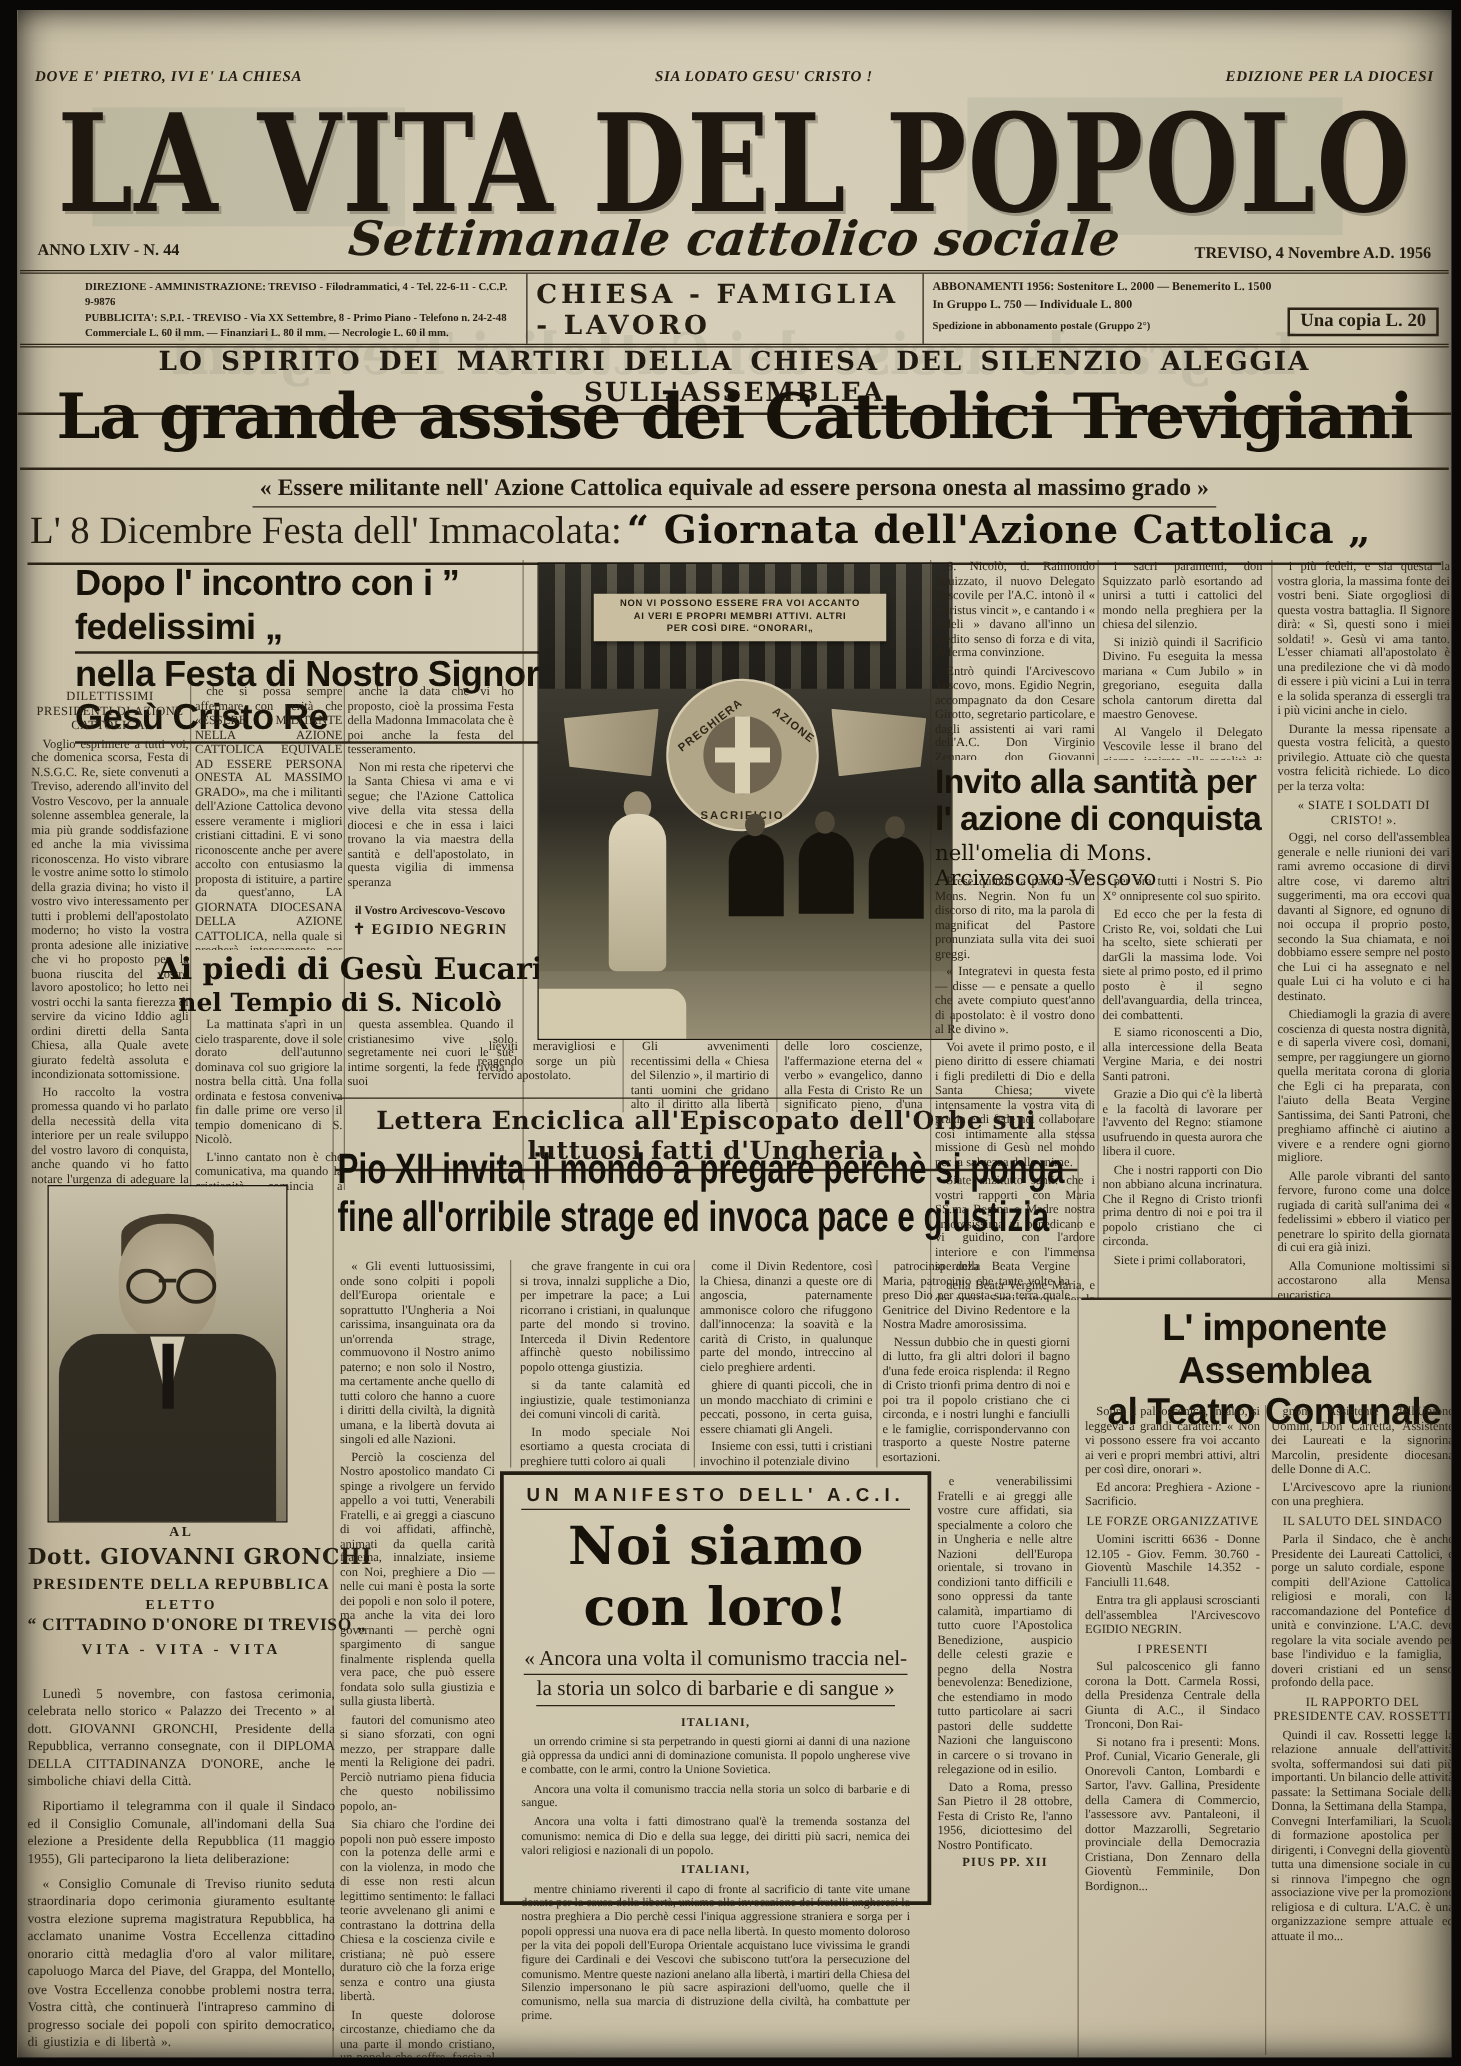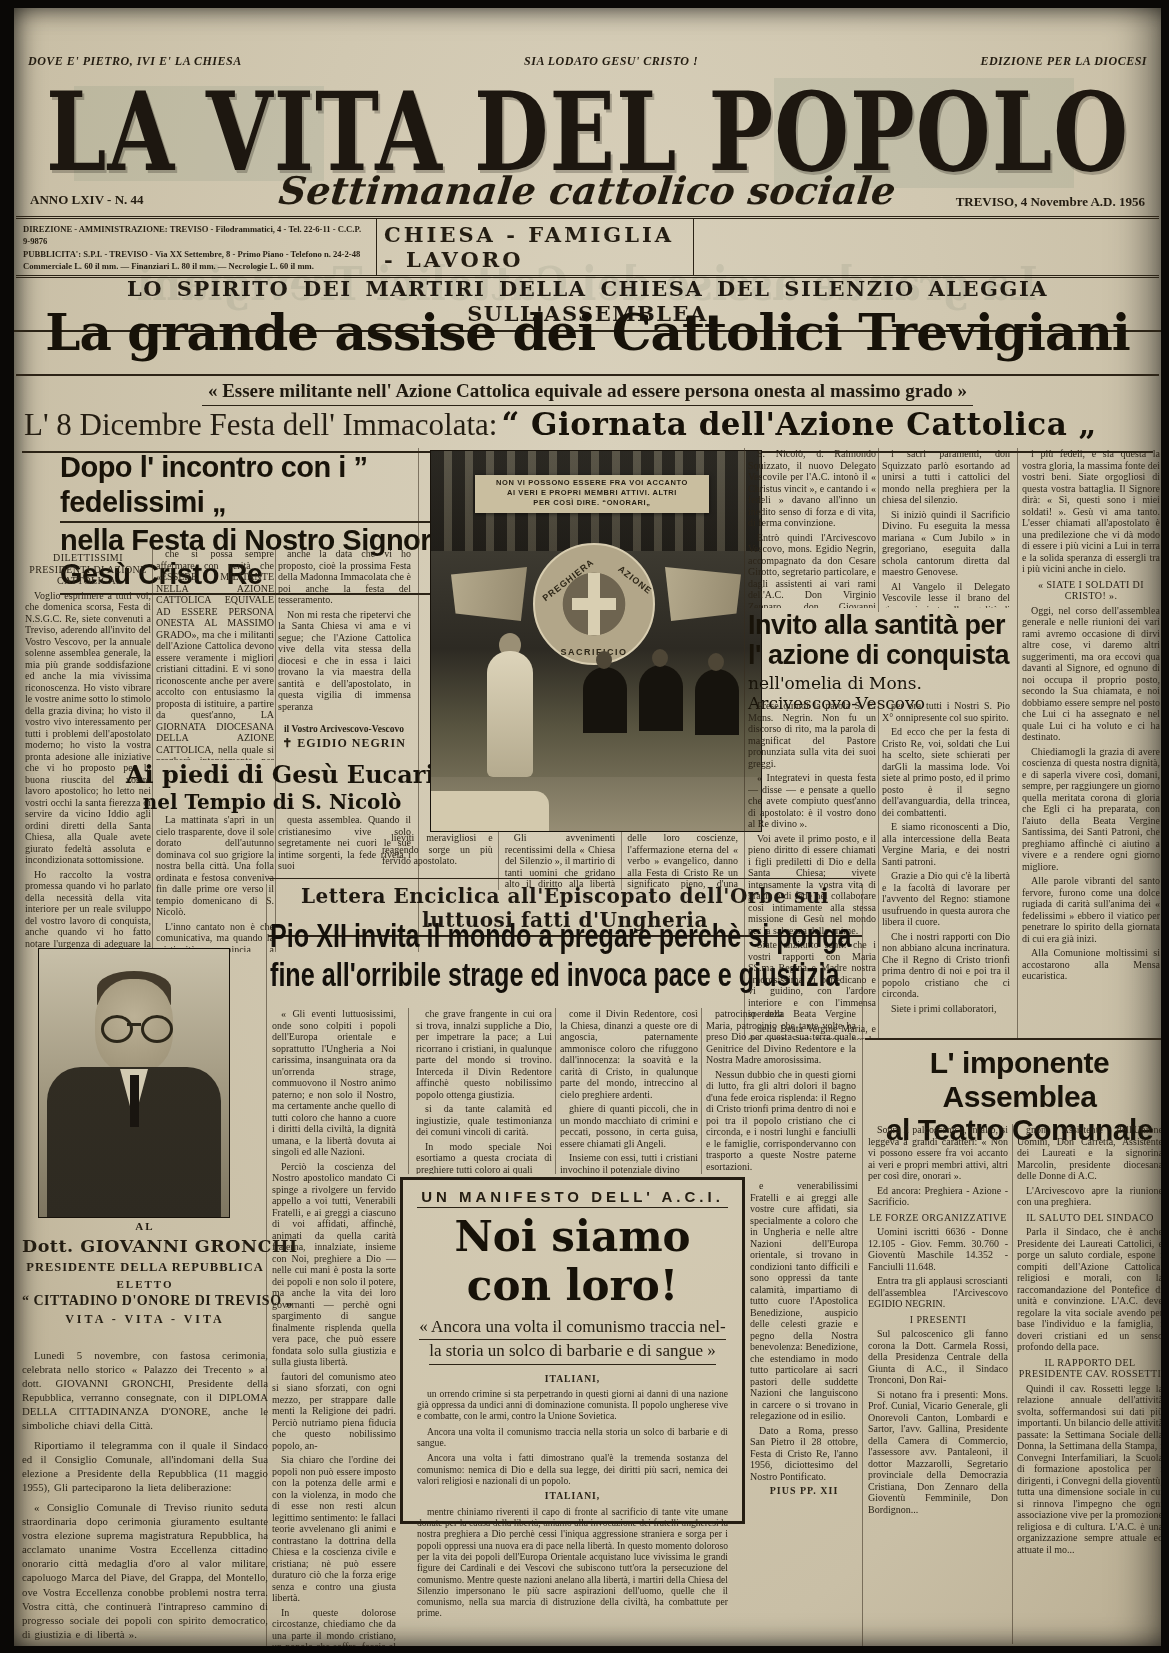--- a/index.html
+++ b/index.html
@@ -25,21 +25,21 @@
             transform:scaleY(1.26);transform-origin:top;white-space:nowrap;
             text-shadow:2px 2px 0 rgba(29,23,16,.25);}
   .issue{position:absolute;left:16px;top:184px;font:bold 13px "Liberation Serif",serif;color:#241d12;}
   .subtitle{position:absolute;left:0;right:0;top:160px;text-align:center;
             font:bold italic 38px "DejaVu Serif",serif;color:#221b10;transform:skewX(-6deg);}
   .dateline{position:absolute;right:16px;top:186px;font:bold 13px "Liberation Serif",serif;color:#241d12;}
 
   .infobar{position:absolute;left:2px;right:2px;top:208px;height:56px;display:flex;
            border-top:3px double #2b2316;border-bottom:3px double #2b2316;color:#241d12;}
   .infobar .cell{padding:4px 7px;box-sizing:border-box;}
-  .ib-left{flex:0 0 360px;font:bold 8.6px/1.45 "Liberation Serif",serif;}
+  .ib-left{flex:0 0 360px;font:bold 8.6px/1.45 "Liberation Serif",serif;margin-left:45px;}
   .ib-center{flex:0 0 318px;border-left:1px solid #2b2316;border-right:1px solid #2b2316;
              display:flex;align-items:center;justify-content:center;
              font:bold 21px "DejaVu Serif",serif;letter-spacing:3px;}
   .ib-right{flex:1;font:bold 9.5px/1.5 "Liberation Serif",serif;position:relative;}
   .ib-sped{font-weight:bold;font-size:8.5px;display:inline-block;margin-top:2px;}
   .pricebox{position:absolute;right:8px;bottom:6px;border:2px solid #2b2316;padding:1px 8px;
             font:bold 15px "Liberation Serif",serif;}
 
   .kicker-wrap{position:absolute;left:0;right:0;top:268px;text-align:center;text-decoration:underline;}
   .kicker{display:inline-block;font:bold 21px "DejaVu Serif",serif;letter-spacing:1.5px;word-spacing:5px;
@@ -175,20 +175,26 @@
     <div class="subtitle">Settimanale cattolico sociale</div>
     <div class="dateline">TREVISO, 4 Novembre A.D. 1956</div>
 
     <div class="infobar">
       <div class="cell ib-left">
         <div>DIREZIONE - AMMINISTRAZIONE: TREVISO - Filodrammatici, 4 - Tel. 22-6-11 - C.C.P. 9-9876</div>
         <div>PUBBLICITA': S.P.I. - TREVISO - Via XX Settembre, 8 - Primo Piano - Telefono n. 24-2-48</div>
         <div>Commerciale L. 60 il mm. — Finanziari L. 80 il mm. — Necrologie L. 60 il mm.</div>
       </div>
       <div class="cell ib-center">CHIESA - FAMIGLIA - LAVORO</div>
+      <div class="cell ib-right">
+        <div>ABBONAMENTI 1956: Sostenitore L. 2000 — Benemerito L. 1500</div>
+        <div>In Gruppo L. 750 — Individuale L. 800</div>
+        <span class="ib-sped">Spedizione in abbonamento postale (Gruppo 2°)</span>
+        <span class="pricebox">Una copia L. 20</span>
+      </div>
     </div>
 
     <div class="kicker-wrap"><span class="kicker">LO SPIRITO DEI MARTIRI DELLA CHIESA DEL SILENZIO ALEGGIA SULL'ASSEMBLEA</span></div>
     <div class="mainhead">La grande assise dei Cattolici Trevigiani</div>
     <div class="hr" style="left:2px;right:2px;top:366px;height:2px;"></div>
     <div class="deck1-wrap"><span class="deck1">« Essere militante nell' Azione Cattolica equivale ad essere persona onesta al massimo grado »</span></div>
     <div class="deck2">
       <span class="lt">L' 8 Dicembre Festa dell' Immacolata:</span>
       <span class="bd">“ Giornata dell'Azione Cattolica „</span>
     </div>
@@ -288,20 +294,21 @@
         <p>per ora tutti i Nostri S. Pio X° onnipresente col suo spirito.</p>
         <p>Ed ecco che per la festa di Cristo Re, voi, soldati che Lui ha scelto, siete schierati per darGli la massima lode. Voi siete al primo posto, ed il primo posto è il segno dell'avanguardia, della trincea, dei combattenti.</p>
         <p>E siamo riconoscenti a Dio, alla intercessione della Beata Vergine Maria, e dei nostri Santi patroni.</p>
         <p>Grazie a Dio qui c'è la libertà e la facoltà di lavorare per l'avvento del Regno: stiamone usufruendo in questa aurora che libera il cuore.</p>
         <p>Che i nostri rapporti con Dio non abbiano alcuna incrinatura. Che il Regno di Cristo trionfi prima dentro di noi e poi tra il popolo cristiano che ci circonda.</p>
         <p>Siete i primi collaboratori,</p>
       </div>
     <div class="vr" style="left:1003px;top:440px;height:592px;"></div>
     <div class="tcol" style="left:1008px;top:440px;width:138px;height:592px;">
         <p>i più fedeli, e sia questa la vostra gloria, la massima fonte dei vostri beni. Siate orgogliosi di questa vostra battaglia. Il Signore dirà: « Sì, questi sono i miei soldati! ». Gesù vi ama tanto. L'esser chiamati all'apostolato è una predilezione che vi dà modo di essere i più vicini a Lui in terra e la solida speranza di essergli tra i più vicini anche in cielo.</p>
+        <p>Durante la messa ripensate a questa vostra felicità, a questo privilegio. Attuate ciò che questa vostra felicità richiede. Lo dico per la terza volta:</p>
         <p class="colsub">« SIATE I SOLDATI DI CRISTO! ».</p>
         <p>Oggi, nel corso dell'assemblea generale e nelle riunioni dei vari rami avremo occasione di dirvi altre cose, vi daremo altri suggerimenti, ma ora eccovi qua davanti al Signore, ed ognuno di noi occupa il proprio posto, secondo la Sua chiamata, e noi dobbiamo essere sempre nel posto che Lui ci ha assegnato e nel quale Lui ci ha voluto e ci ha destinato.</p>
         <p>Chiediamogli la grazia di avere coscienza di questa nostra dignità, e di saperla vivere così, domani, sempre, per raggiungere un giorno quella meritata corona di gloria che Egli ci ha preparata, con l'aiuto della Beata Vergine Santissima, dei Santi Patroni, che preghiamo affinchè ci aiutino a vivere e a rendere ogni giorno migliore.</p>
         <p>Alle parole vibranti del santo fervore, furono come una dolce rugiada di carità sull'anima dei « fedelissimi » ebbero il viatico per penetrare lo spirito della giornata di cui era già inizi.</p>
         <p>Alla Comunione moltissimi si accostarono alla Mensa eucaristica.</p>
       </div>
 
     <div class="hr" style="left:254px;top:870px;width:594px;height:1px;"></div>
     <div class="vr" style="left:252px;top:876px;height:764px;"></div>
     <div class="vr" style="left:848px;top:876px;height:764px;"></div>

